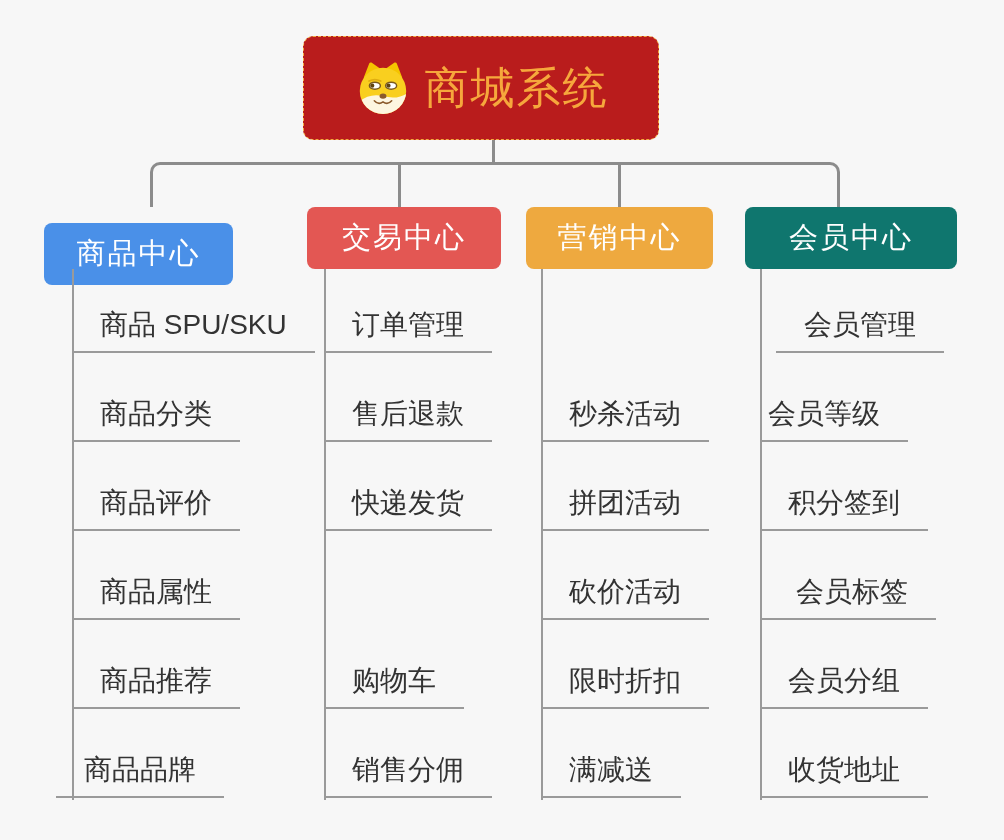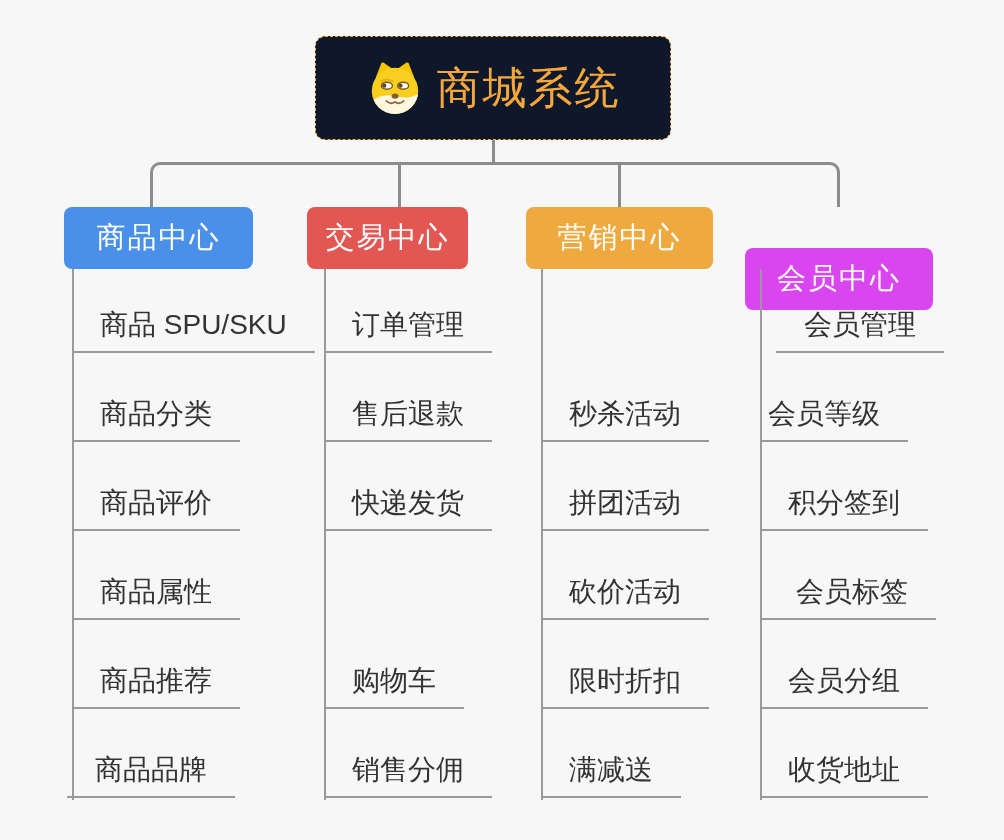--- a/index.html
+++ b/index.html
@@ -11,22 +11,22 @@
   *{margin:0;padding:0;box-sizing:border-box;}
   html,body{width:1004px;height:840px;overflow:hidden;}
   body{
     background:var(--bg);
     font-family:"Liberation Sans","DejaVu Sans",sans-serif;
   }
   #canvas{position:relative;width:1004px;height:840px;background:var(--bg);}
 
   
   .root-node{
-    position:absolute;left:315px;top:36px;width:356px;height:104px;
-    background:#0f172a;border:1px dashed #f2ab3e;border-radius:10px;
+    position:absolute;left:303px;top:36px;width:356px;height:104px;
+    background:#b91c1c;border:1px dashed #f2ab3e;border-radius:10px;
     display:flex;align-items:center;justify-content:center;
   }
   .root-node .dog{width:58px;height:58px;margin-right:13px;flex:0 0 auto;}
   .root-title{font-size:44px;letter-spacing:2px;color:#f6a73c;white-space:nowrap;}
 
   
   .vline{position:absolute;background:var(--line);width:3px;}
   .bus{
     position:absolute;left:150px;top:162px;width:690px;height:45px;
     border:3px solid var(--line);border-bottom:none;
@@ -84,44 +84,44 @@
     <span class="root-title" style="color: rgb(246, 167, 60);">商城系统</span>
   </div>
 
   <div class="vline" style="left:492px;top:140px;height:24px;"></div>
 
   <div class="bus"></div>
 
   <div class="vline" style="left:398px;top:162px;height:45px;"></div>
   <div class="vline" style="left:618px;top:162px;height:45px;"></div>
 
-  <div class="node-branch" style="left: 64px; width: 189px; background-color: rgb(74, 144, 232);">
+  <div class="node-branch" style="left: 44px; width: 189px; background-color: rgb(74, 144, 232); margin-top: 16px;">
     <span>商品中心</span>
   </div>
-  <div class="node-branch" style="left: 307px; width: 161px; background-color: rgb(227, 87, 83);">
+  <div class="node-branch" style="left: 307px; width: 194px; background-color: rgb(227, 87, 83);">
     <span>交易中心</span>
   </div>
   <div class="node-branch" style="left: 526px; width: 187px; background-color: rgb(238, 169, 63);">
     <span>营销中心</span>
   </div>
-  <div class="node-branch" style="left: 745px; width: 188px; background-color: #d946ef; margin-top: 41px;">
+  <div class="node-branch" style="left: 745px; width: 212px; background-color: #0f766e;">
     <span>会员中心</span>
   </div>
 
   <div class="spine" style="left:72px;"></div>
   <div class="spine" style="left:324px;"></div>
   <div class="spine" style="left:541px;"></div>
   <div class="spine" style="left:760px;"></div>
 
   <div class="leaf" style="left:72px;top:305px;">商品 SPU/SKU</div>
   <div class="leaf" style="left:72px;top:483px;">商品评价</div>
   <div class="leaf" style="left:72px;top:394px;">商品分类</div>
   <div class="leaf" style="left:72px;top:572px;">商品属性</div>
   <div class="leaf" style="left:72px;top:661px;">商品推荐</div>
-  <div class="leaf" style="left:67px;top:750px;">商品品牌</div>
+  <div class="leaf" style="left:56px;top:750px;">商品品牌</div>
 
   <div class="leaf" style="left:324px;top:305px;">订单管理</div>
   <div class="leaf" style="left:324px;top:394px;">售后退款</div>
   <div class="leaf" style="left:324px;top:483px;">快递发货</div>
   <div class="leaf" style="left:324px;top:661px;">购物车</div>
   <div class="leaf" style="left:324px;top:750px;padding-left:28px;">销售分佣</div>
 
   <div class="leaf" style="left:541px;top:394px;">秒杀活动</div>
   <div class="leaf" style="left:541px;top:483px;">拼团活动</div>
   <div class="leaf" style="left:541px;top:572px;">砍价活动</div>

